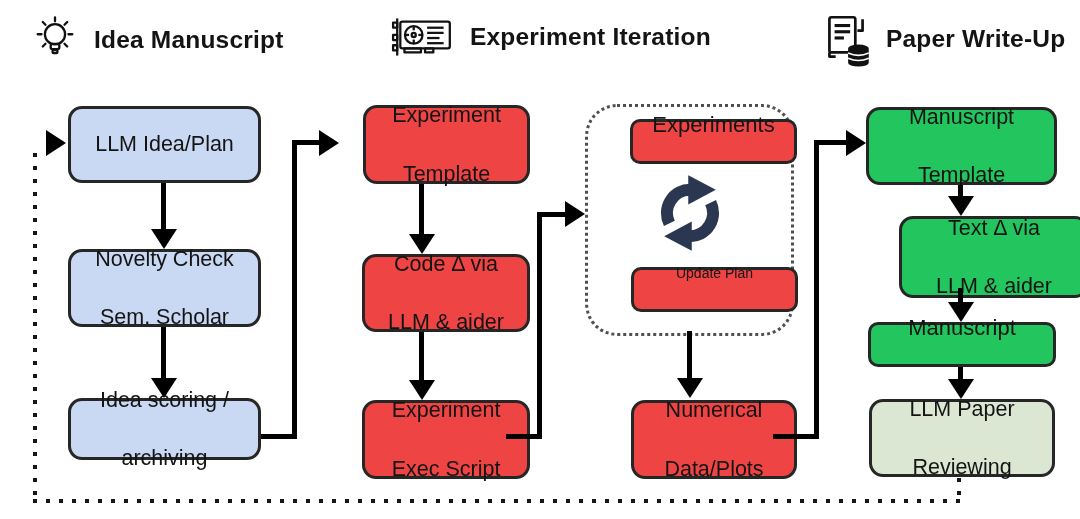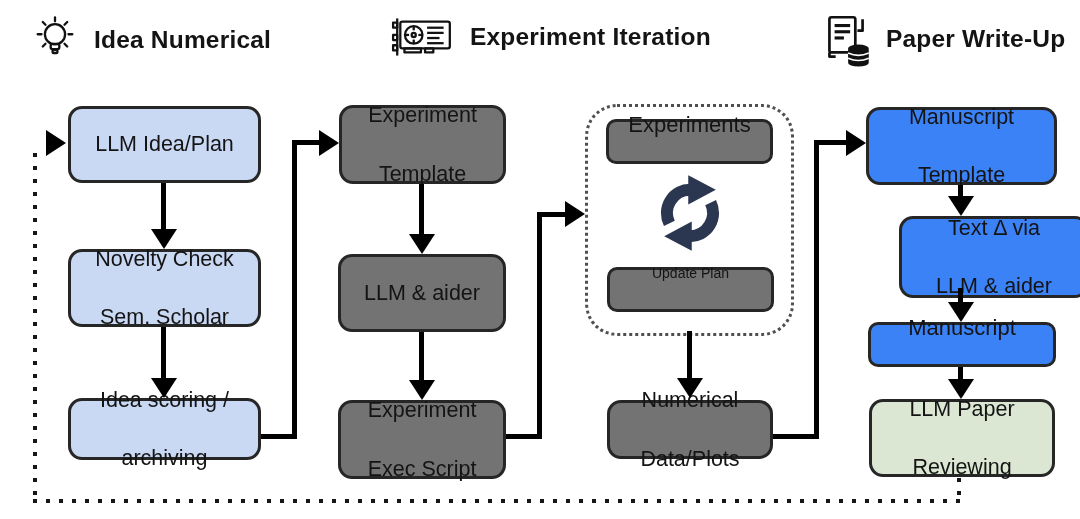--- a/index.html
+++ b/index.html
@@ -8,22 +8,22 @@
     font-family:"Liberation Sans", sans-serif; overflow:hidden; color:#111;
   }
   .hdr { position:absolute; display:flex; align-items:center; gap:14px;
          font-weight:bold; font-size:24.5px; color:#141414; letter-spacing:0.2px; }
   .box { position:absolute; box-sizing:border-box; background:#fff;
          border:3px solid #262626; border-radius:14px;
          display:flex; flex-direction:column; justify-content:center; align-items:center;
          text-align:center; font-size:21.5px; line-height:1.22; color:#141414;gap:32px; }
   .box.small { border-radius:10px; }
   .blue  { background:#c9d8f3; }
-  .tan   { background:#737373; }
-  .gray  { background:#3b82f6; }
+  .tan   { background:#ef4444;margin-left:24px; }
+  .gray  { background:#22c55e; }
   .green { background:#dbe7d3; }
   .vline { position:absolute; width:5px; background:#000; }
   .hline { position:absolute; height:5px; background:#000; }
   .ah-down  { position:absolute; width:0; height:0;
               border-left:13px solid transparent; border-right:13px solid transparent;
               border-top:20px solid #000; }
   .ah-right { position:absolute; width:0; height:0;
               border-top:13px solid transparent; border-bottom:13px solid transparent;
               border-left:20px solid #000; }
   .dot-h { position:absolute; height:4px;
@@ -44,21 +44,21 @@
       <rect x="21.5" y="30" width="9" height="5.5" rx="2"></rect>
       <rect x="23.5" y="36.5" width="5" height="3.2" rx="1"></rect>
       <line x1="26" y1="6.5" x2="26" y2="2.5"></line>
       <line x1="35.9" y1="10.1" x2="38.7" y2="7.3"></line>
       <line x1="16.1" y1="10.1" x2="13.3" y2="7.3"></line>
       <line x1="40" y1="20" x2="44" y2="20"></line>
       <line x1="12" y1="20" x2="8" y2="20"></line>
       <line x1="35.9" y1="29.9" x2="38.7" y2="32.7"></line>
       <line x1="16.1" y1="29.9" x2="13.3" y2="32.7"></line>
     </svg>
-    <span>Idea Numerical</span>
+    <span>Idea Manuscript</span>
   </div>
 
   <div class="hdr" style="left:390px; top:12px;">
     <svg width="66" height="50" viewBox="0 0 64 46" fill="none" stroke="#111" stroke-width="2.2" stroke-linejoin="round">
       <line x1="7" y1="5" x2="7" y2="41"></line>
       <rect x="3" y="9" width="4" height="5"></rect>
       <rect x="3" y="21" width="4" height="5"></rect>
       <rect x="3" y="31" width="4" height="5"></rect>
       <rect x="10" y="8" width="48" height="26" rx="2"></rect>
       <circle cx="23" cy="21" r="8.5"></circle>
@@ -106,20 +106,21 @@
   <div class="box blue" style="left:68px; top:398px; width:193px; height:62px;">
     <span>Idea scoring /</span>
     <span>archiving</span>
   </div>
 
   <div class="box tan" style="left:339px; top:105px; width:167px; height:79px;">
     <span>Experiment</span>
     <span>Template</span>
   </div>
   <div class="box tan" style="left:338px; top:254px; width:168px; height:78px;">
+    <span>Code Δ via</span>
     <span>LLM &amp; aider</span>
   </div>
   <div class="box tan" style="left:338px; top:400px; width:168px; height:79px;">
     <span>Experiment</span>
     <span>Exec Script</span>
   </div>
 
   <div class="loop-region" style="left:585px; top:104px; width:203px; height:226px;"></div>
   <div class="box tan small" style="left:606px; top:119px; width:167px; height:45px; font-size:22px;justify-content:center;">
     <span>Experiments</span>
@@ -132,21 +133,21 @@
     </g>
     <g fill="#2b3750">
       <polygon points="48,6 48,40 80,23"></polygon>
       <polygon points="52,94 52,60 20,77"></polygon>
     </g>
   </svg>
   <div class="box tan small" style="left:607px; top:267px; width:167px; height:45px; font-size:14px;">
     <span>Update Plan</span>
     <span></span>
   </div>
-  <div class="box tan" style="left:607px; top:400px; width:166px; height:59px;align-items:center;">
+  <div class="box tan" style="left:607px; top:400px; width:166px; height:79px;align-items:center;">
     <span>Numerical</span>
     <span>Data/Plots</span>
   </div>
 
   <div class="box gray" style="left:866px; top:107px; width:191px; height:78px;">
     <span>Manuscript</span>
     <span>Template</span>
   </div>
   <div class="box gray" style="left:899px; top:216px; width:190px; height:82px;">
     <span>Text Δ via</span>

